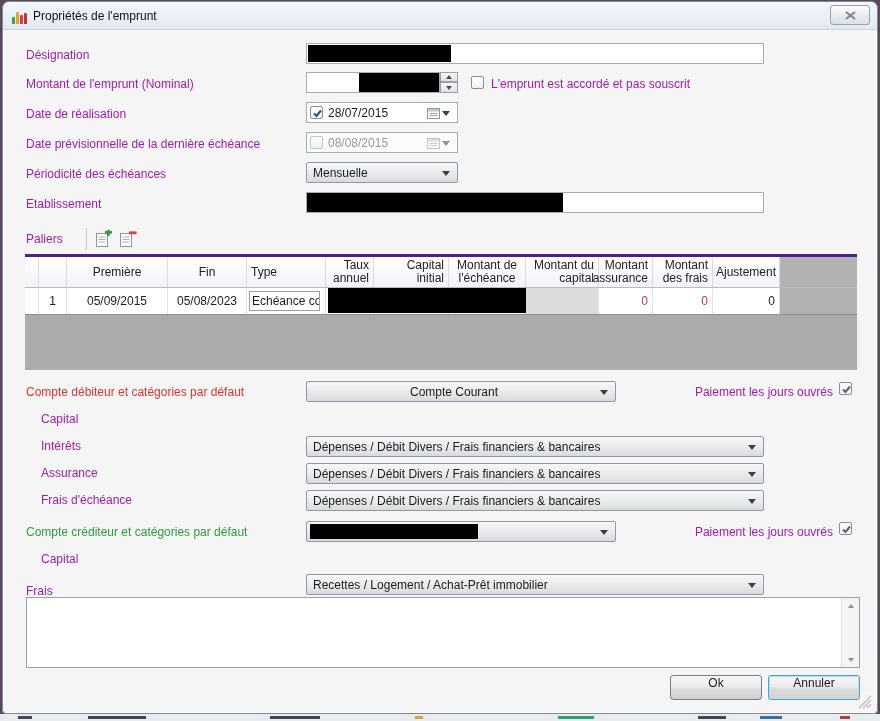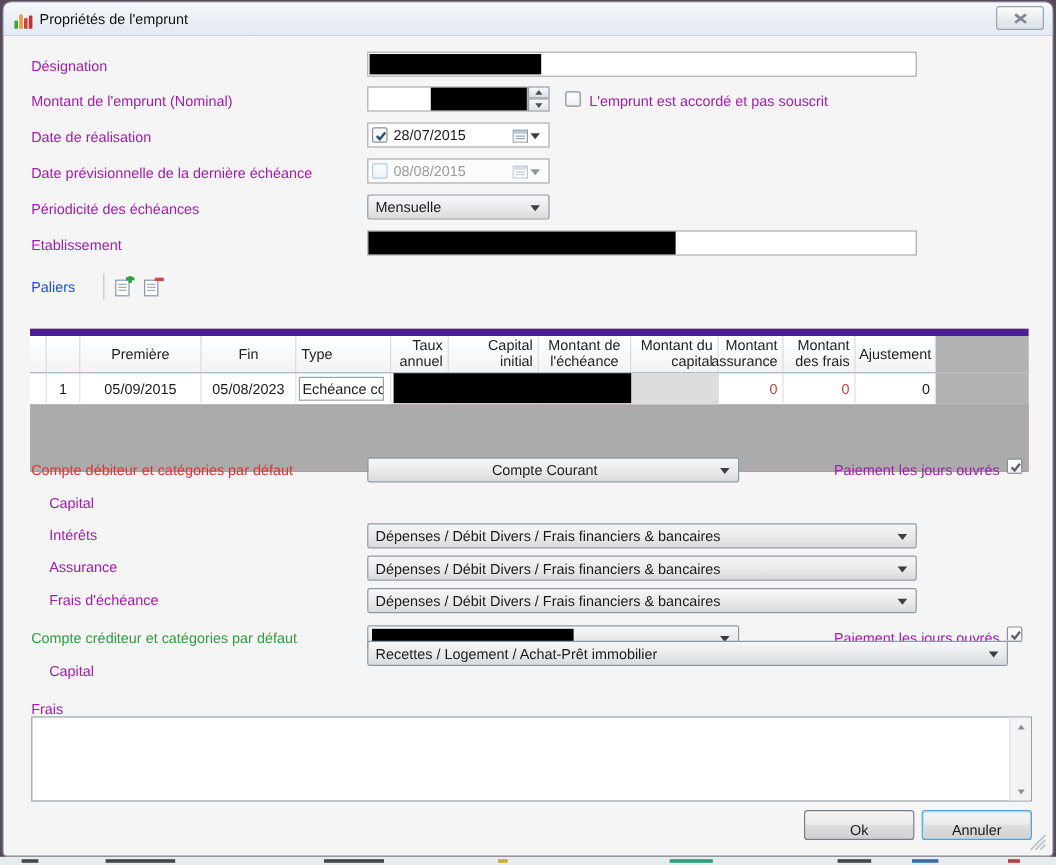--- a/index.html
+++ b/index.html
@@ -34,24 +34,24 @@
   .datepick .dtext{position:absolute;left:21px;top:3px;}
   .datepick.disabled{background:#fbfbfb;}
   .datepick.disabled .dtext{color:#9b9b9b;}
   .cal-icon{position:absolute;width:13px;height:12px;}
   .spinner{position:absolute;width:18px;box-sizing:border-box;}
   .spin-btn{position:absolute;left:0;width:18px;height:10px;box-sizing:border-box;border:1px solid #9aa0a8;
             background:linear-gradient(#f7f8f9,#dfe2e6);display:flex;align-items:center;justify-content:center;}
   .tri-up{width:0;height:0;border-left:3px solid transparent;border-right:3px solid transparent;border-bottom:4px solid #46505c;}
   .tri-dn{width:0;height:0;border-left:3px solid transparent;border-right:3px solid transparent;border-top:4px solid #46505c;}
   
-  .paliers-title{position:absolute;color:#1d4ed8;}
+  .paliers-title{position:absolute;color:#a21caf;}
   .vsep{position:absolute;width:1px;background:#c6c6c6;}
   .tool-ic{position:absolute;width:18px;height:18px;}
-  .table{position:absolute;left:22px;top:252px;width:832px;background:#be185d;border-top:6px solid #4c1d95;margin-top:20px;}
+  .table{position:absolute;left:22px;top:252px;width:832px;background:#4c1d95;border-top:3px solid #4c1d95;}
   .thead{display:flex;height:30px;background:linear-gradient(#ffffff,#f1f3f6);border-bottom:1px solid #b9bcbf;}
   .th{box-sizing:border-box;border-right:1px solid #d9dbde;display:flex;align-items:center;line-height:13px;
       color:#222;padding:0 4px;}
   .th.c{justify-content:center;text-align:center;}
   .th.r{justify-content:flex-end;text-align:right;}
   .th.l{justify-content:flex-start;}
   .th.fill{background:#b2b2b2;border-right:none;}
   .trow{display:flex;height:26px;background:#fff;position:relative;border-bottom:1px solid #8f8f8f;}
   .td{box-sizing:border-box;border-right:1px solid #e2e2e2;display:flex;align-items:center;padding:0 4px;}
   .td.c{justify-content:center;}
@@ -67,21 +67,21 @@
   
   .sec-red{color:#e2342b;}
   .sec-green{color:#2f9e3c;}
   .paiement-lbl{position:absolute;width:140px;text-align:right;}
   
   .notes-area{position:absolute;left:23px;top:595px;width:834px;height:71px;background:#fff;border:1px solid #9aa0a6;box-sizing:border-box;}
   .scrolltrack{position:absolute;right:0;top:0;width:17px;height:100%;background:#f2f3f4;border-left:1px solid #e0e0e0;}
   .scroll-arrow{position:absolute;left:0;width:17px;height:15px;display:flex;align-items:center;justify-content:center;}
   .btn{position:absolute;width:92px;height:25px;box-sizing:border-box;border:1px solid #757d87;border-radius:3px;
        background:linear-gradient(#f5f5f5,#ececec 45%,#dddddd 55%,#d1d1d1);
-       display:flex;align-items:flex-end;justify-content:center;cursor:default;}
+       display:flex;align-items:flex-start;justify-content:center;cursor:default;}
   .btn.default{border-color:#54a0d4;box-shadow:0 0 0 1px #b7dff3 inset;}
   .grip{position:absolute;right:5px;bottom:4px;width:14px;height:14px;}
   
   .bottom-strip{position:absolute;left:0;top:714px;width:880px;height:7px;background:#e9ecef;}
   .speck{position:absolute;height:3px;}
 </style>
 </head>
 <body>
 
 <div id="screen">
@@ -253,21 +253,21 @@
       <span class="arrow-down"></span>
     </div>
     <span class="lbl paiement-lbl" style="left:690px;top:523px;">Paiement les jours ouvrés</span>
     <span class="cb" style="left:836px;top:520px;">
       <svg width="13" height="13" viewBox="0 0 13 13">
         <path d="M3 6.5 L5.5 9 L10 3.5" stroke="#5c6269" stroke-width="2" fill="none"></path>
       </svg>
     </span>
 
     <span class="lbl" style="left:38px;top:550px;">Capital</span>
-    <div class="combo" style="left:303px;top:532px;width:534px;height:21px;">
+    <div class="combo" style="left:303px;top:572px;width:458px;height:21px;">
       <span>Recettes / Logement / Achat-Prêt immobilier</span>
       <span class="arrow-down"></span>
     </div>
 
     <span class="lbl" style="left:23px;top:582px;">Frais</span>
     <div class="notes-area">
       <div class="scrolltrack">
         <div class="scroll-arrow" style="top:0;">
           <span class="tri-up" style="border-bottom-color:#8a8f95;"></span>
         </div>

